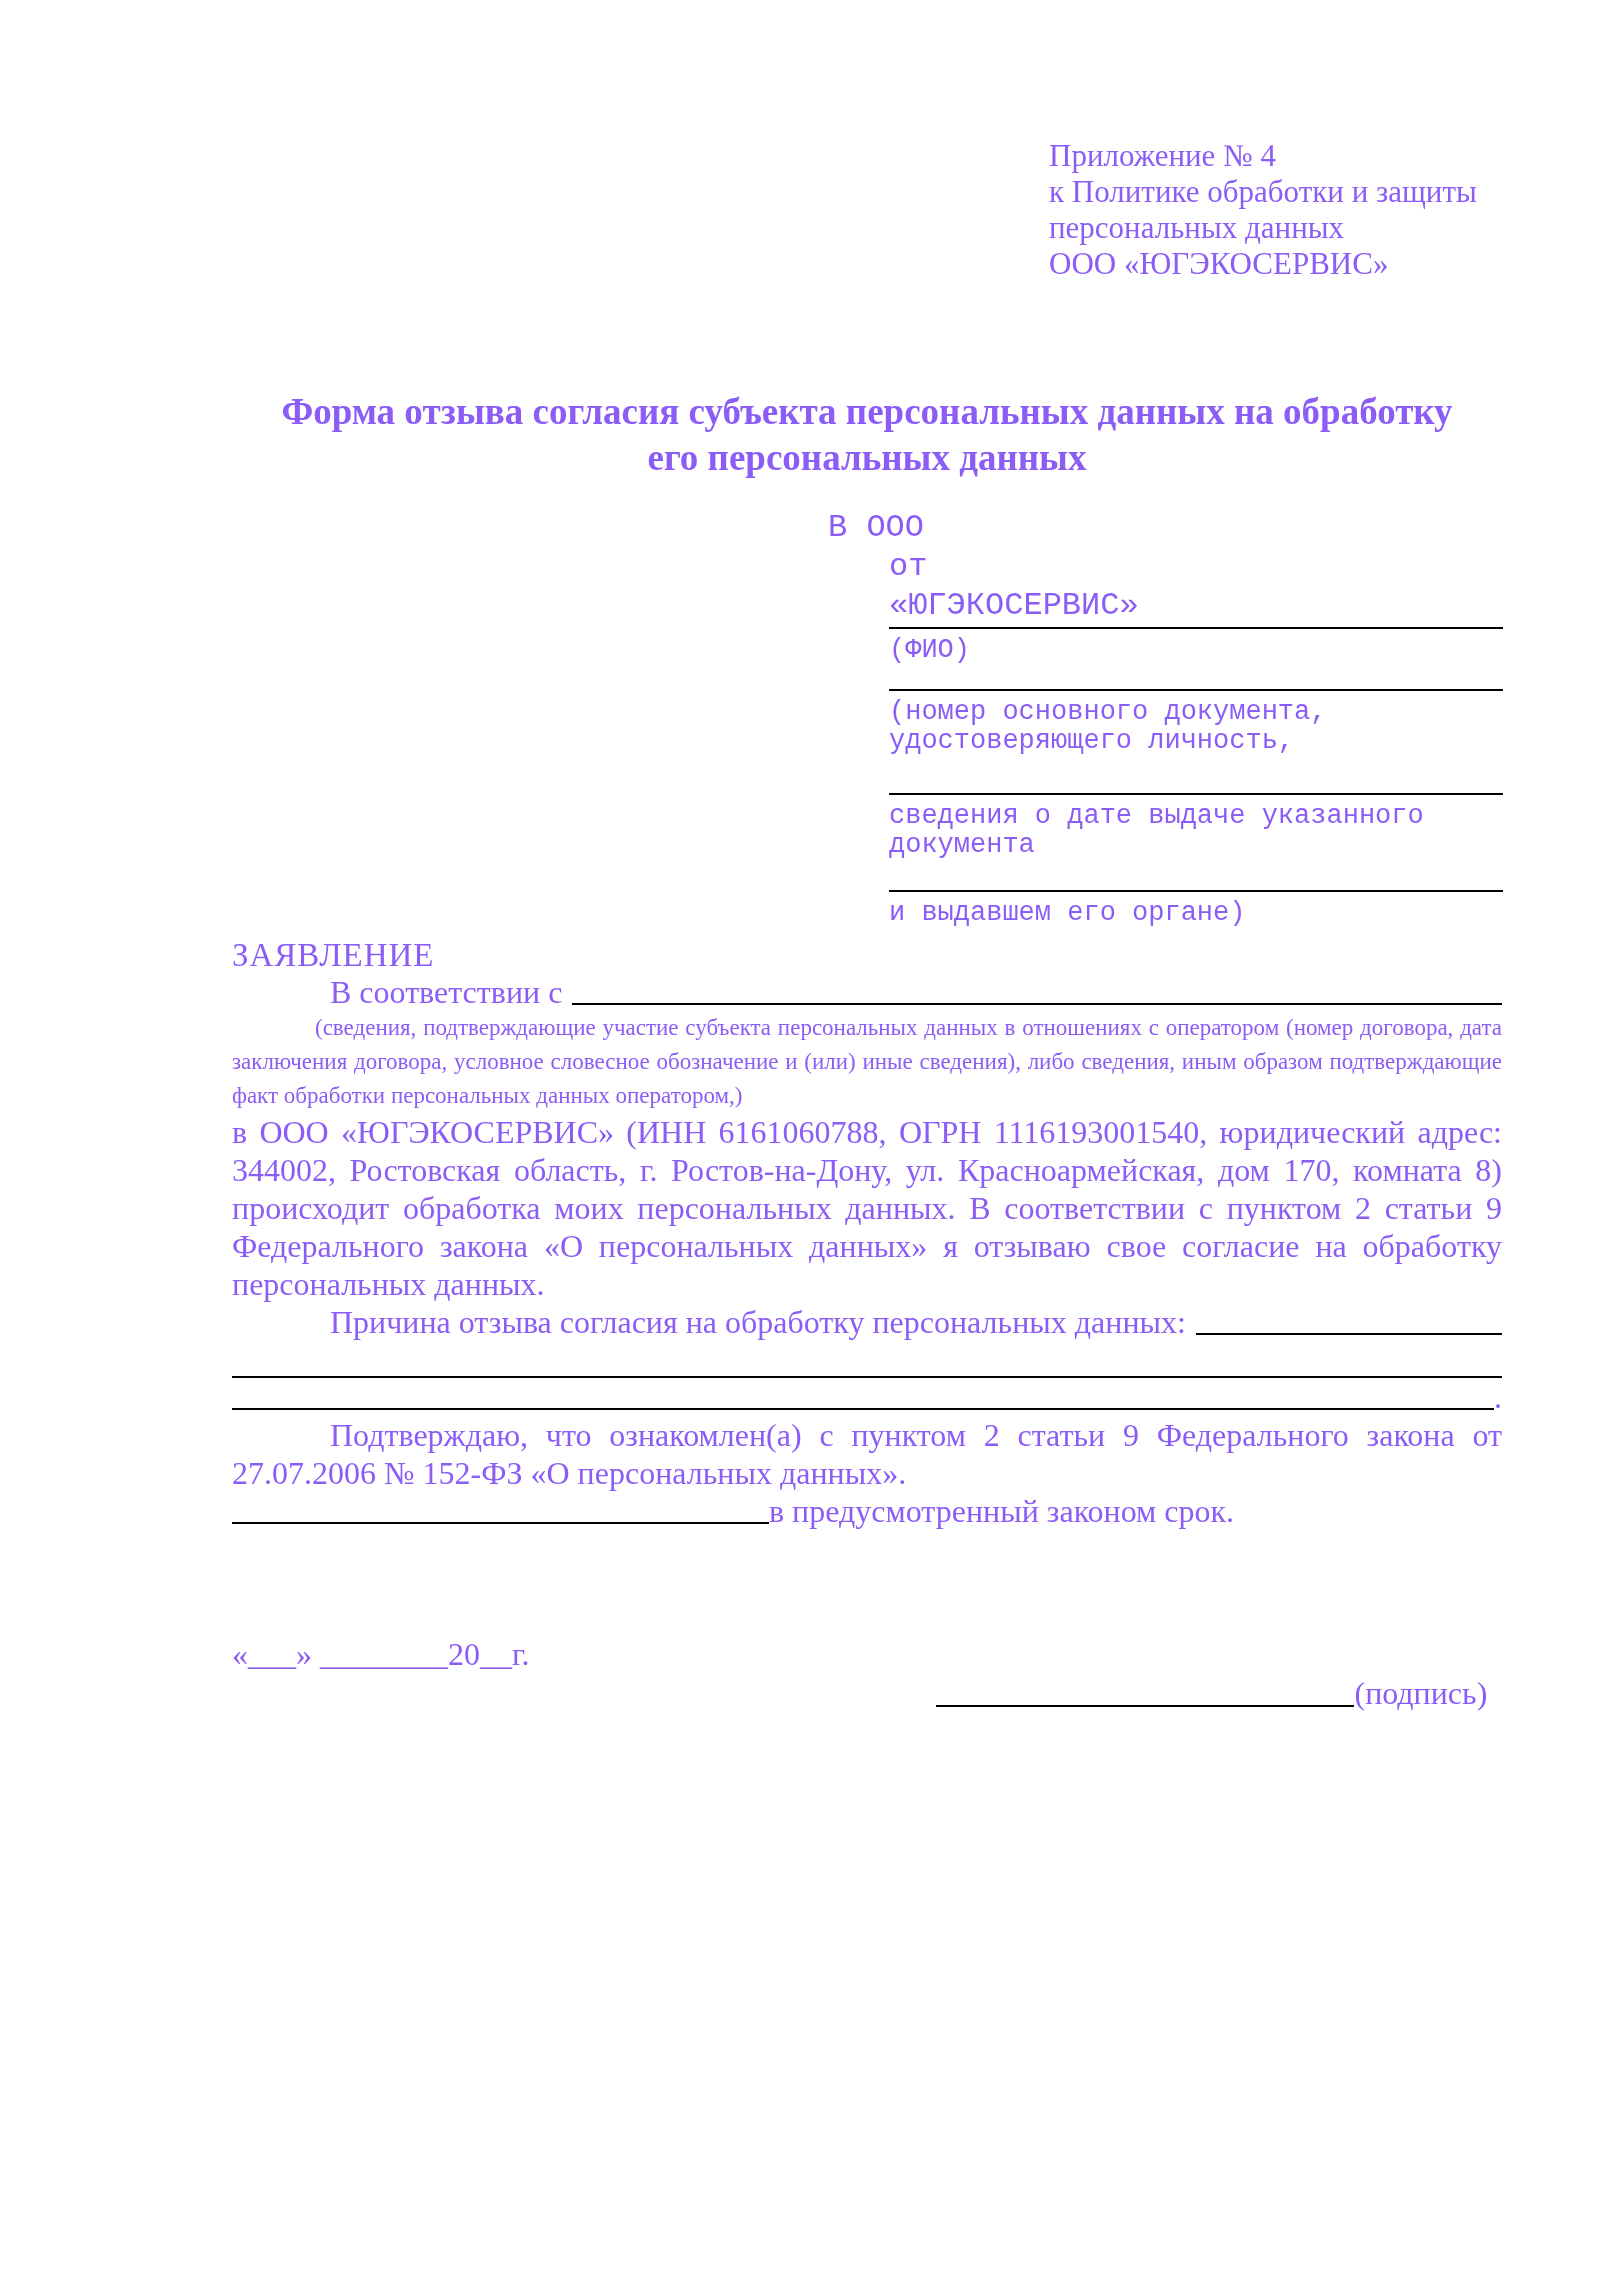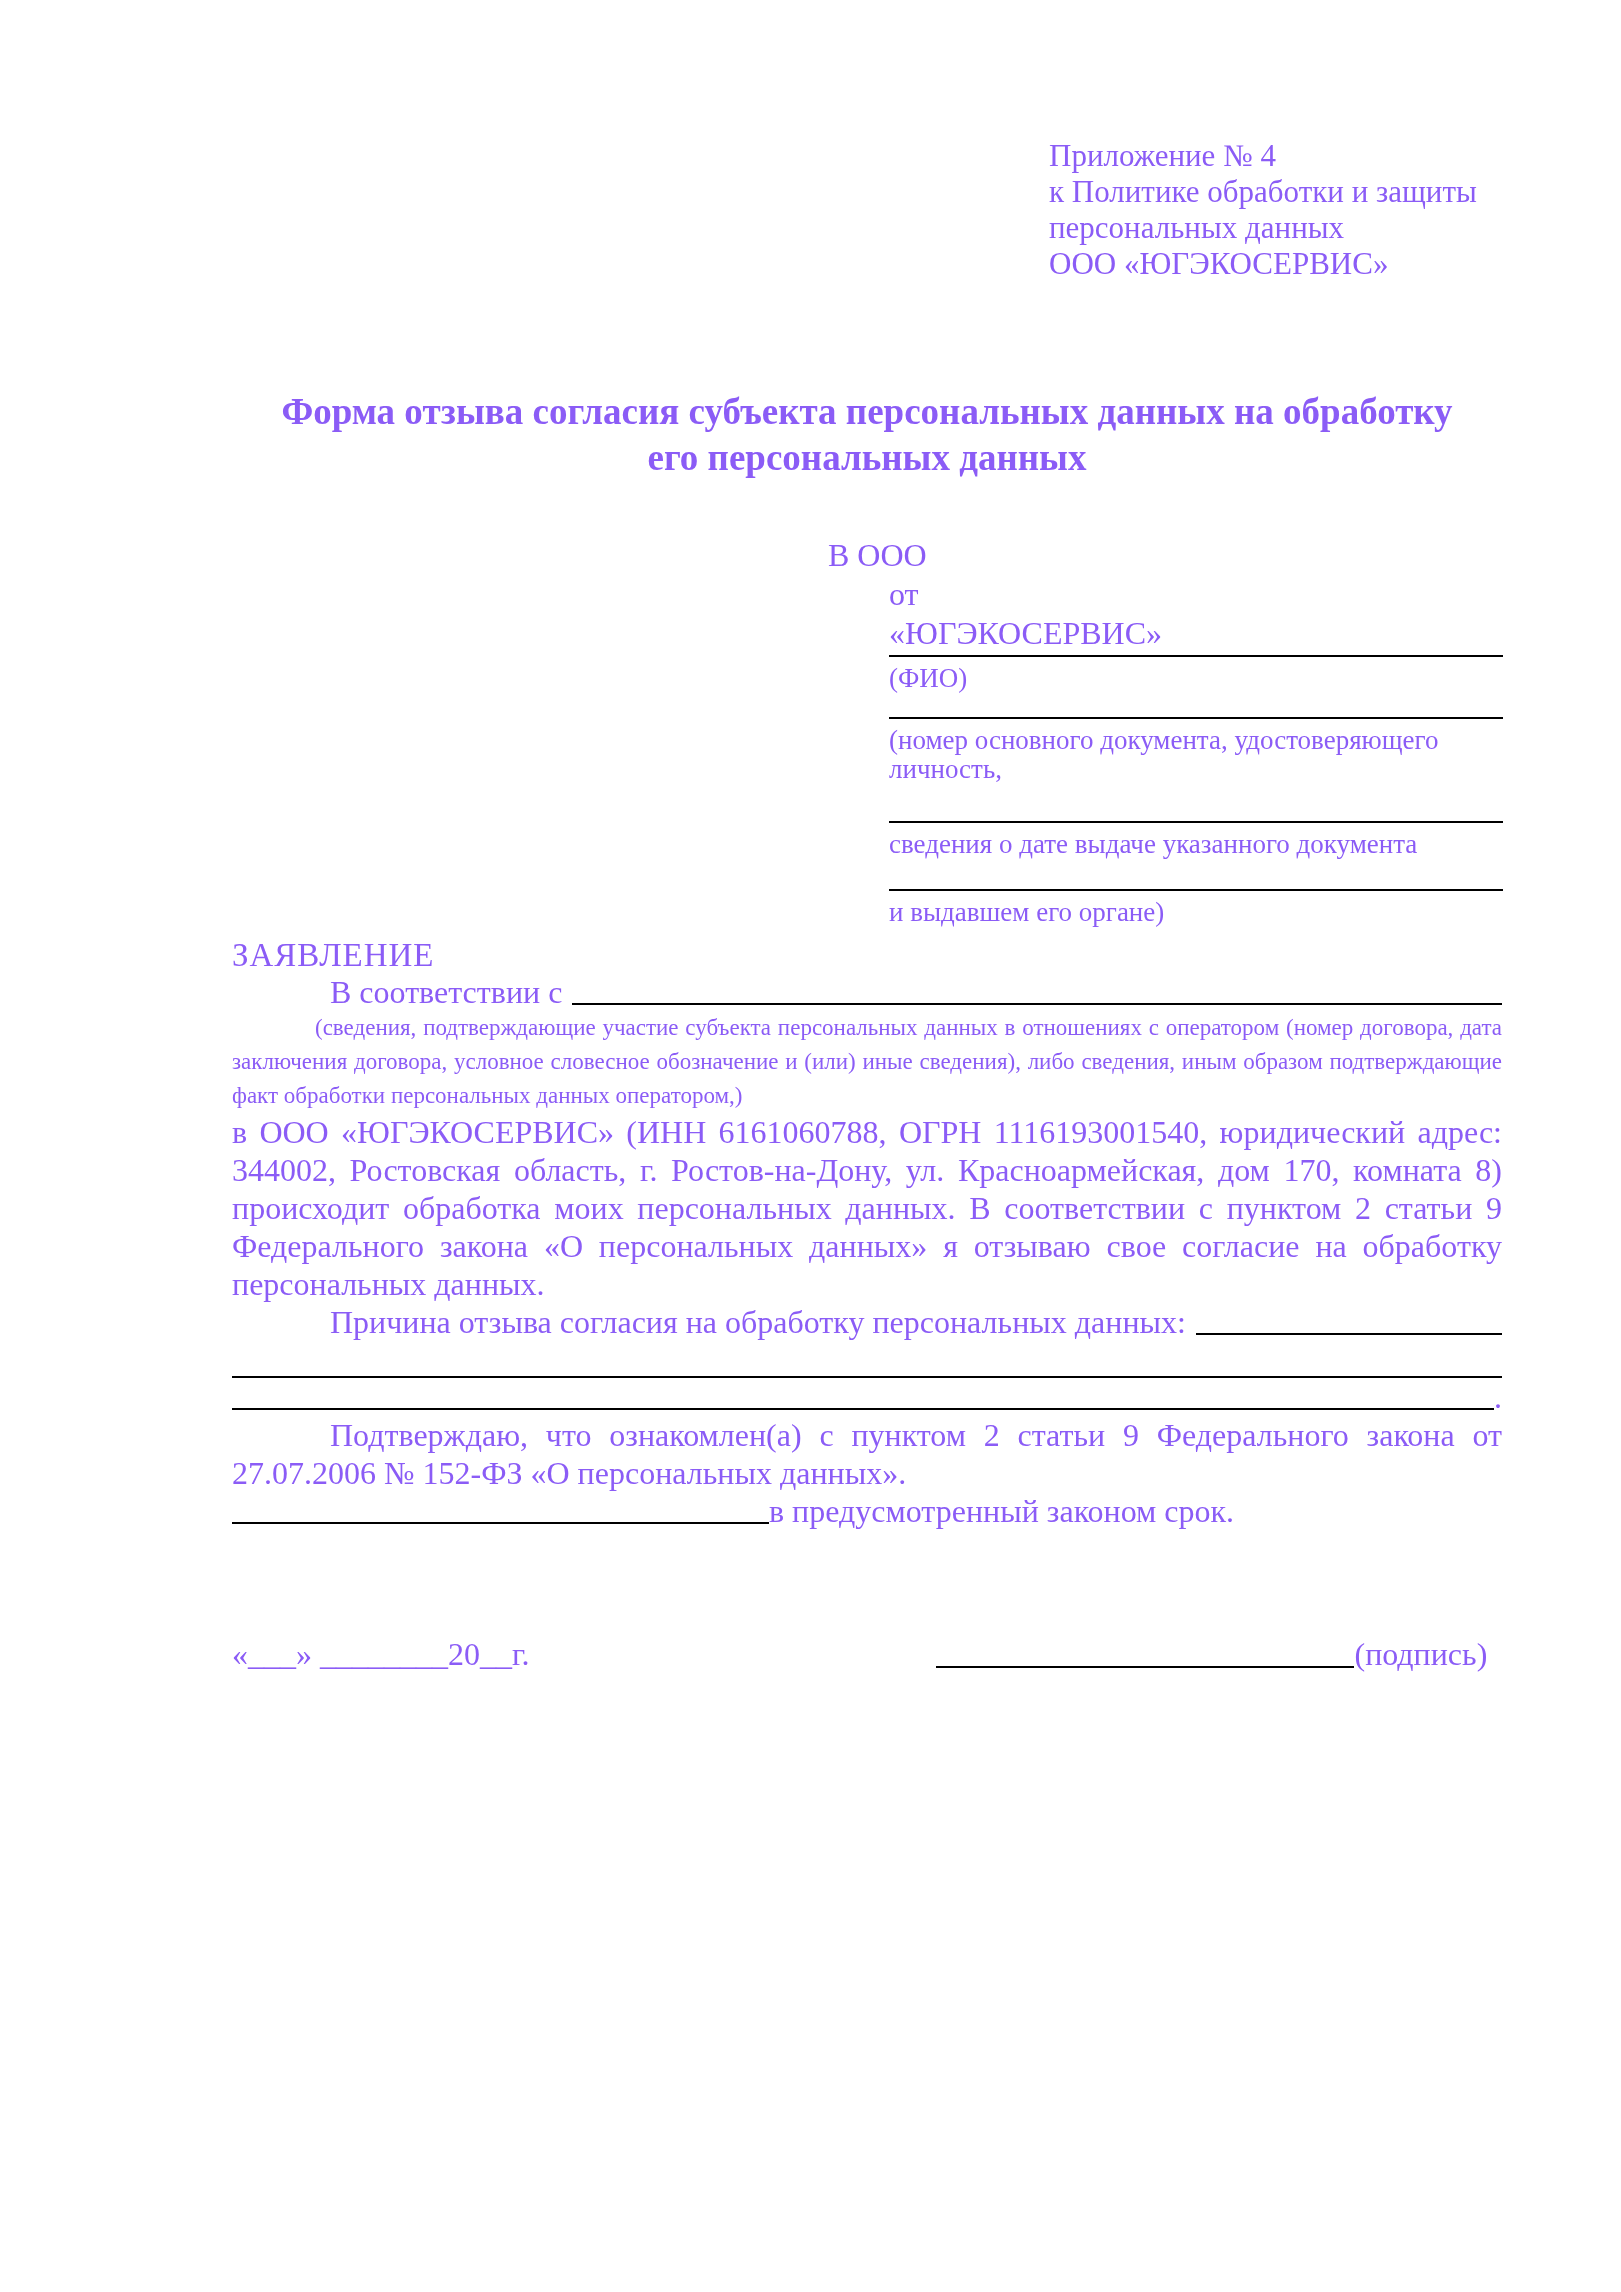--- a/index.html
+++ b/index.html
@@ -33,24 +33,25 @@
     width: 1270px;
     text-align: center;
     font-weight: 700;
     font-size: 37px;
     line-height: 46px;
   }
   
   .addressee {
     position: absolute;
     left: 828px;
-    top: 536px;
+    top: 508px;
     width: 676px;
     font-size: 32px;
     line-height: 39px;
+    font-family: Liberation Mono, monospace;
   }
   .addr-indent { margin-left: 61px; }
   .blank {
     margin-left: 61px;
     width: 614px;
     height: 0;
     border-bottom: 2.9px solid #000;
   }
   .caption {
     margin-left: 61px;
@@ -118,20 +119,21 @@
   }
   
   .signature {
     position: absolute;
     left: 232px;
     top: 1635px;
     width: 1270px;
     font-size: 32px;
     line-height: 39px;
     display: flex;
+    flex-direction: column;
   }
   .sig-right {
     margin-left: auto;
     margin-right: 14.7px;
     display: flex;
   }
   .line-426 {
     width: 418px;
     border-bottom: 2.9px solid #000;
     margin-bottom: 5.9px;

